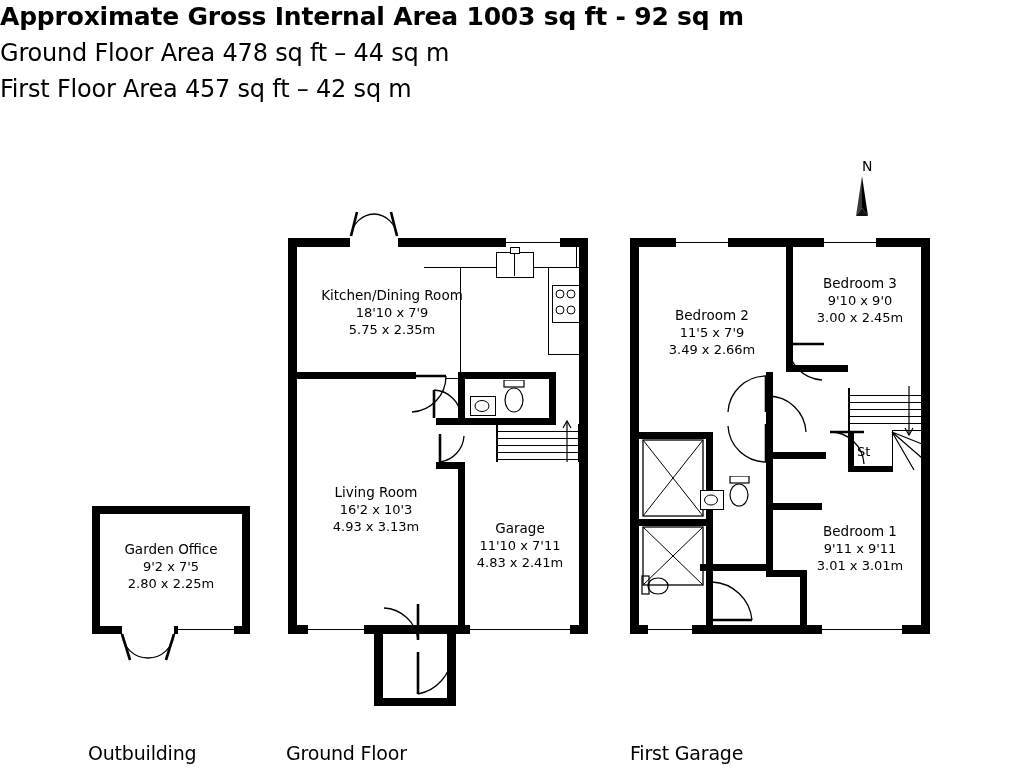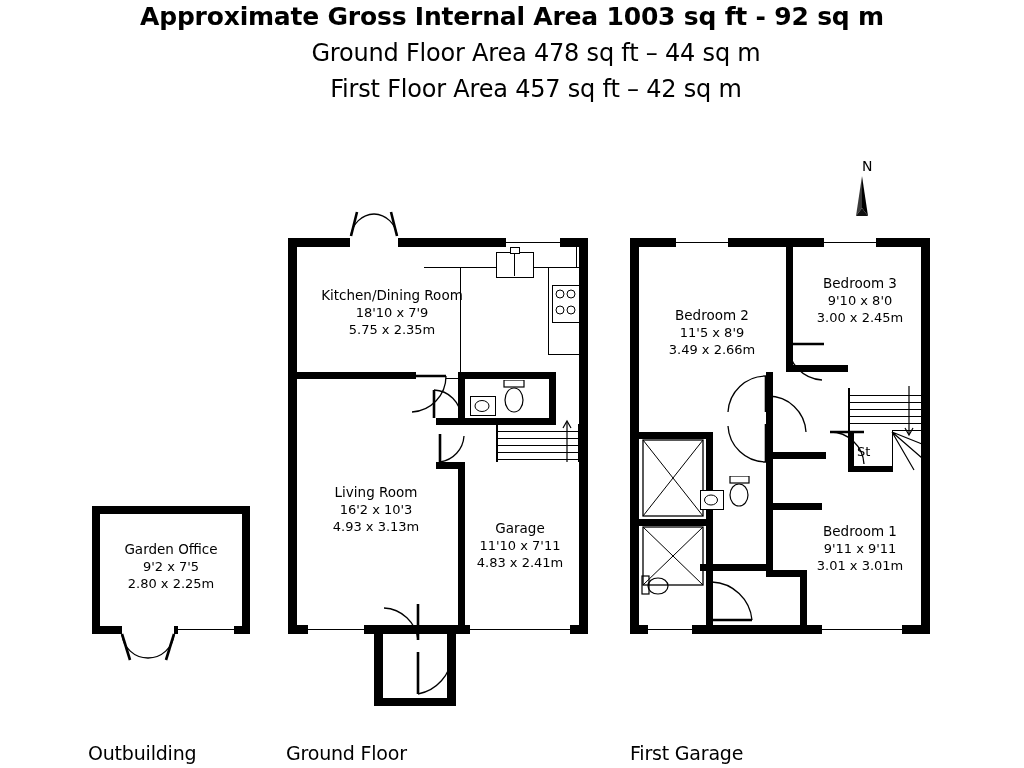--- a/index.html
+++ b/index.html
@@ -21,33 +21,31 @@
     width: 1024px;
     height: 768px;
   }
 
   
   .header {
     position: absolute;
     left: 0;
     top: 0;
     width: 1024px;
-    text-align: center;
   }
   .header .line1 {
     font-weight: bold;
     font-size: 25px;
     letter-spacing: -0.2px;
     margin-top: 2px;
   }
   .header .line {
     font-size: 24px;
     margin-top: 8px;
     letter-spacing: -0.2px;
-    padding-left: 48px;
   }
 
   
   .compass {
     position: absolute;
     left: 848px;
     top: 158px;
     width: 40px;
     height: 62px;
   }
@@ -383,27 +381,27 @@
     <svg width="34" height="44" style="position:absolute;left:890px;top:428px;">
       <path d="M2,4 L32,16 M2,4 L32,30 M2,4 L24,42" stroke="#000" stroke-width="1.2" fill="none"></path>
     </svg>
     <svg width="14" height="56" style="position:absolute;left:902px;top:382px;">
       <path d="M7,4 L7,52" stroke="#000" stroke-width="1.2" fill="none"></path>
       <path d="M3,46 L7,53 L11,46" stroke="#000" stroke-width="1.2" fill="none"></path>
     </svg>
 
     <div class="room-label" style="left:638px; top:307px; width:148px;">
       <div class="name">Bedroom 2</div>
-      <div class="dim">11'5 x 8'9</div>
+      <div class="dim">11'5 x 7'9</div>
       <div class="dim">3.49 x 2.66m</div>
     </div>
 
     <div class="room-label" style="left:790px; top:275px; width:140px;">
       <div class="name">Bedroom 3</div>
-      <div class="dim">9'10 x 8'0</div>
+      <div class="dim">9'10 x 9'0</div>
       <div class="dim">3.00 x 2.45m</div>
     </div>
 
     <div class="room-label" style="left:792px; top:523px; width:136px;">
       <div class="name">Bedroom 1</div>
       <div class="dim">9'11 x 9'11</div>
       <div class="dim">3.01 x 3.01m</div>
     </div>
   </div>
 

